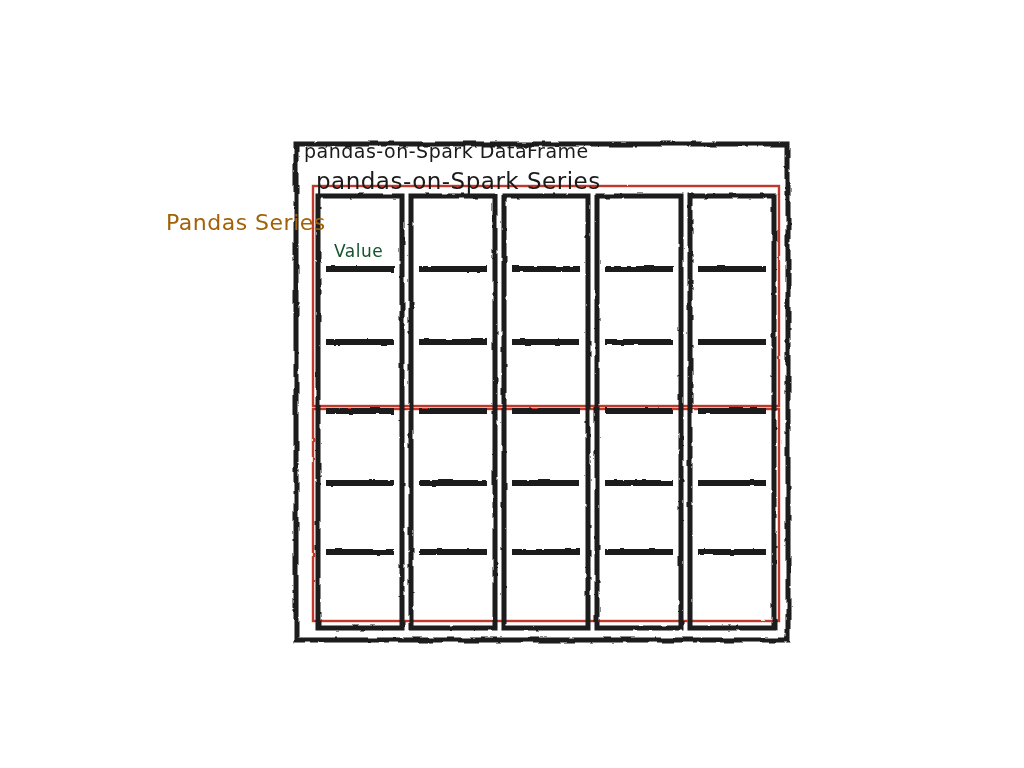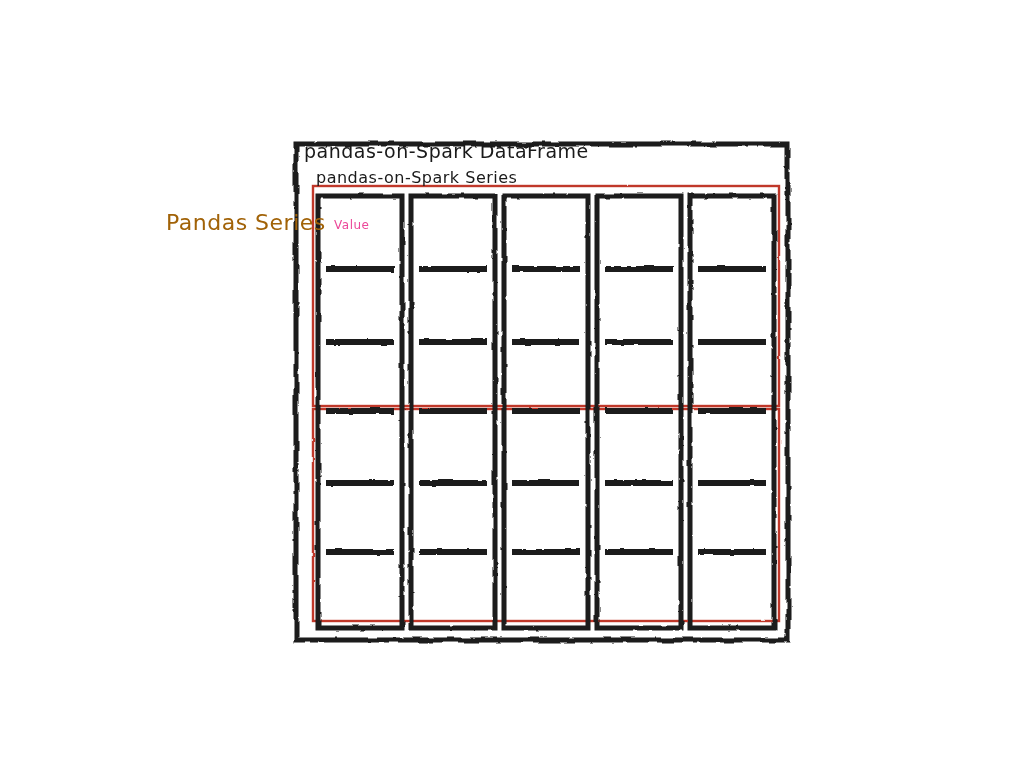--- a/index.html
+++ b/index.html
@@ -33,34 +33,34 @@
   #label-dataframe {
     left: 304px;
     top: 118px;
     font-size: 19px;
     color: #1a1a1a;
     margin-top: 22px;
   }
   #label-series {
     left: 316px;
     top: 168px;
-    font-size: 16px;
+    font-size: 23px;
     color: #1a1a1a;
   }
   #label-pandas-series {
     left: 166px;
     top: 210px;
     font-size: 22px;
     color: #a16207;
   }
   #label-value {
     left: 334px;
-    top: 218px;
-    font-size: 12px;
-    color: #ec4899;
+    top: 241px;
+    font-size: 17px;
+    color: #14532d;
   }
 </style>
 </head>
 <body>
 
 <svg id="canvas" viewBox="0 0 1024 768">
   <defs>
     <filter id="rough" x="-20%" y="-20%" width="140%" height="140%">
       <feTurbulence type="fractalNoise" baseFrequency="0.05" numOctaves="4" seed="7" result="noise"></feTurbulence>
       <feDisplacementMap in="SourceGraphic" in2="noise" scale="4.5" xChannelSelector="R" yChannelSelector="G"></feDisplacementMap>

